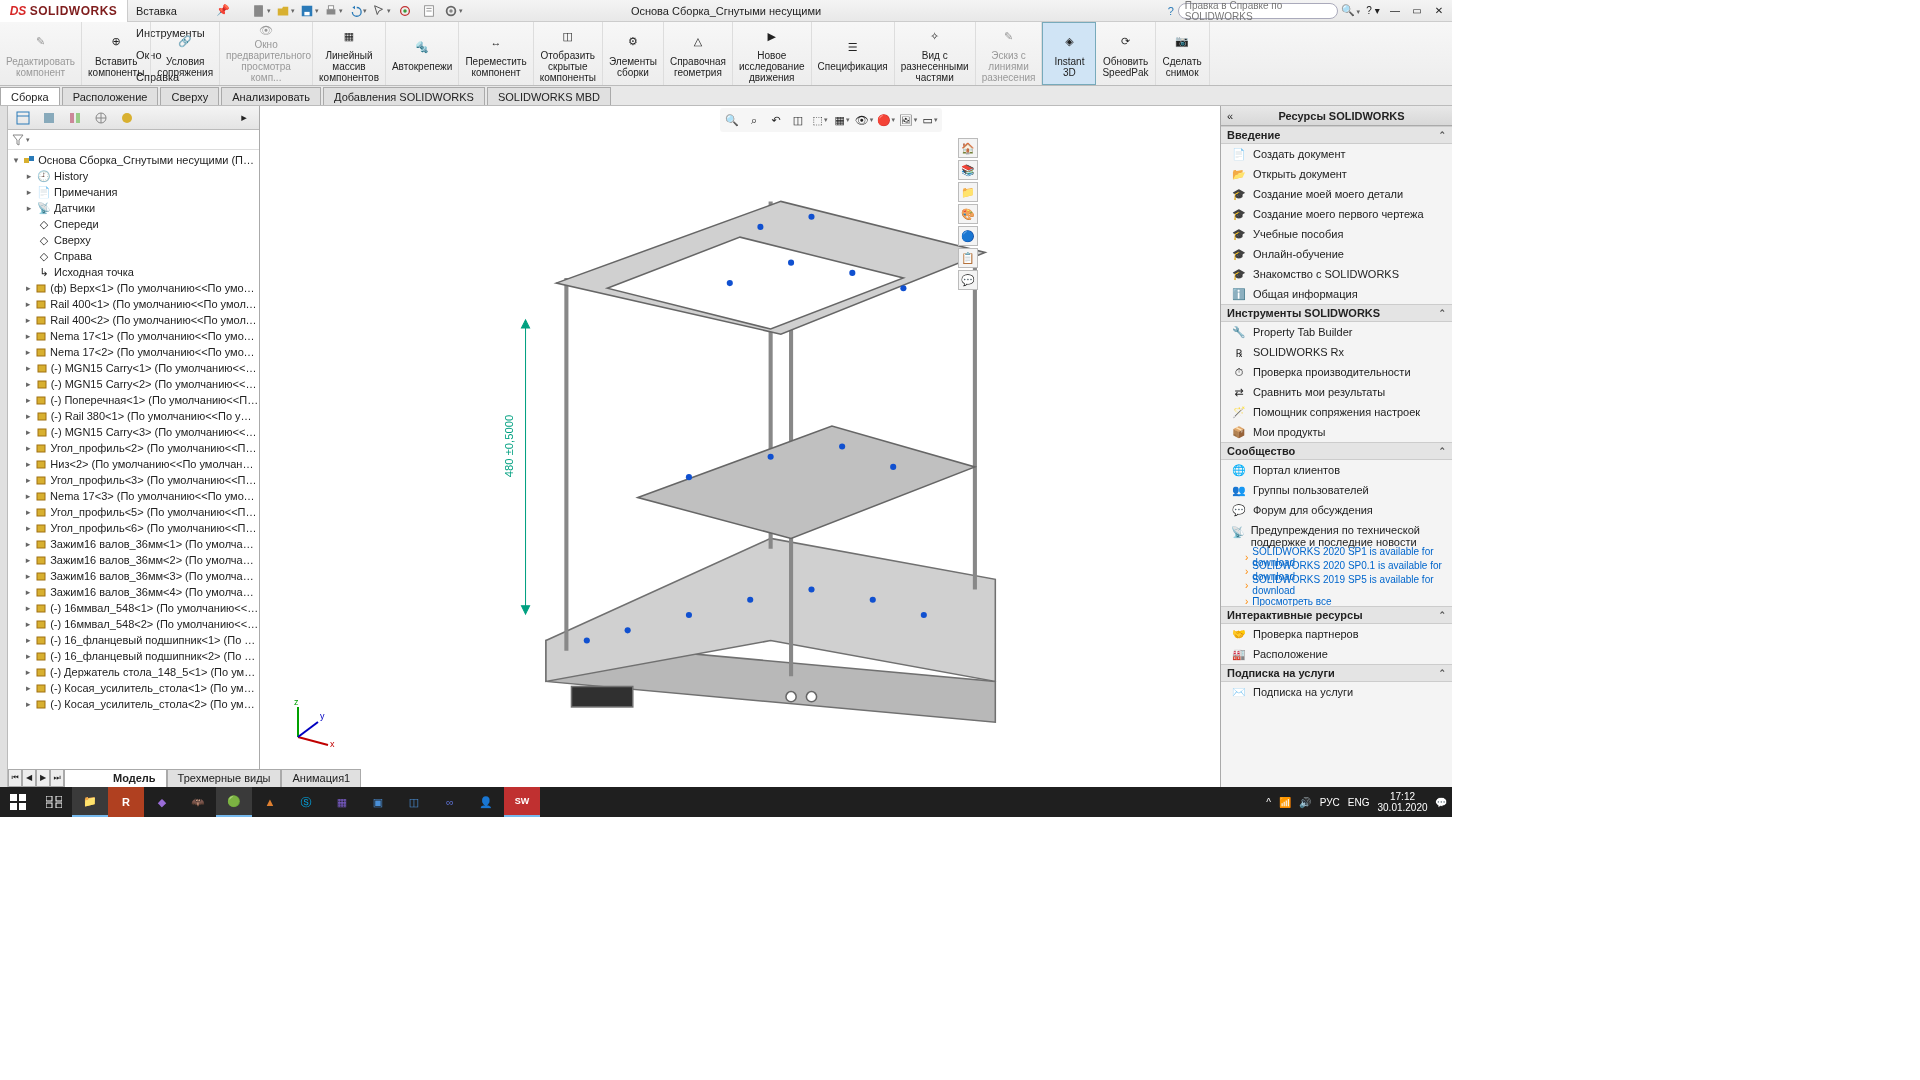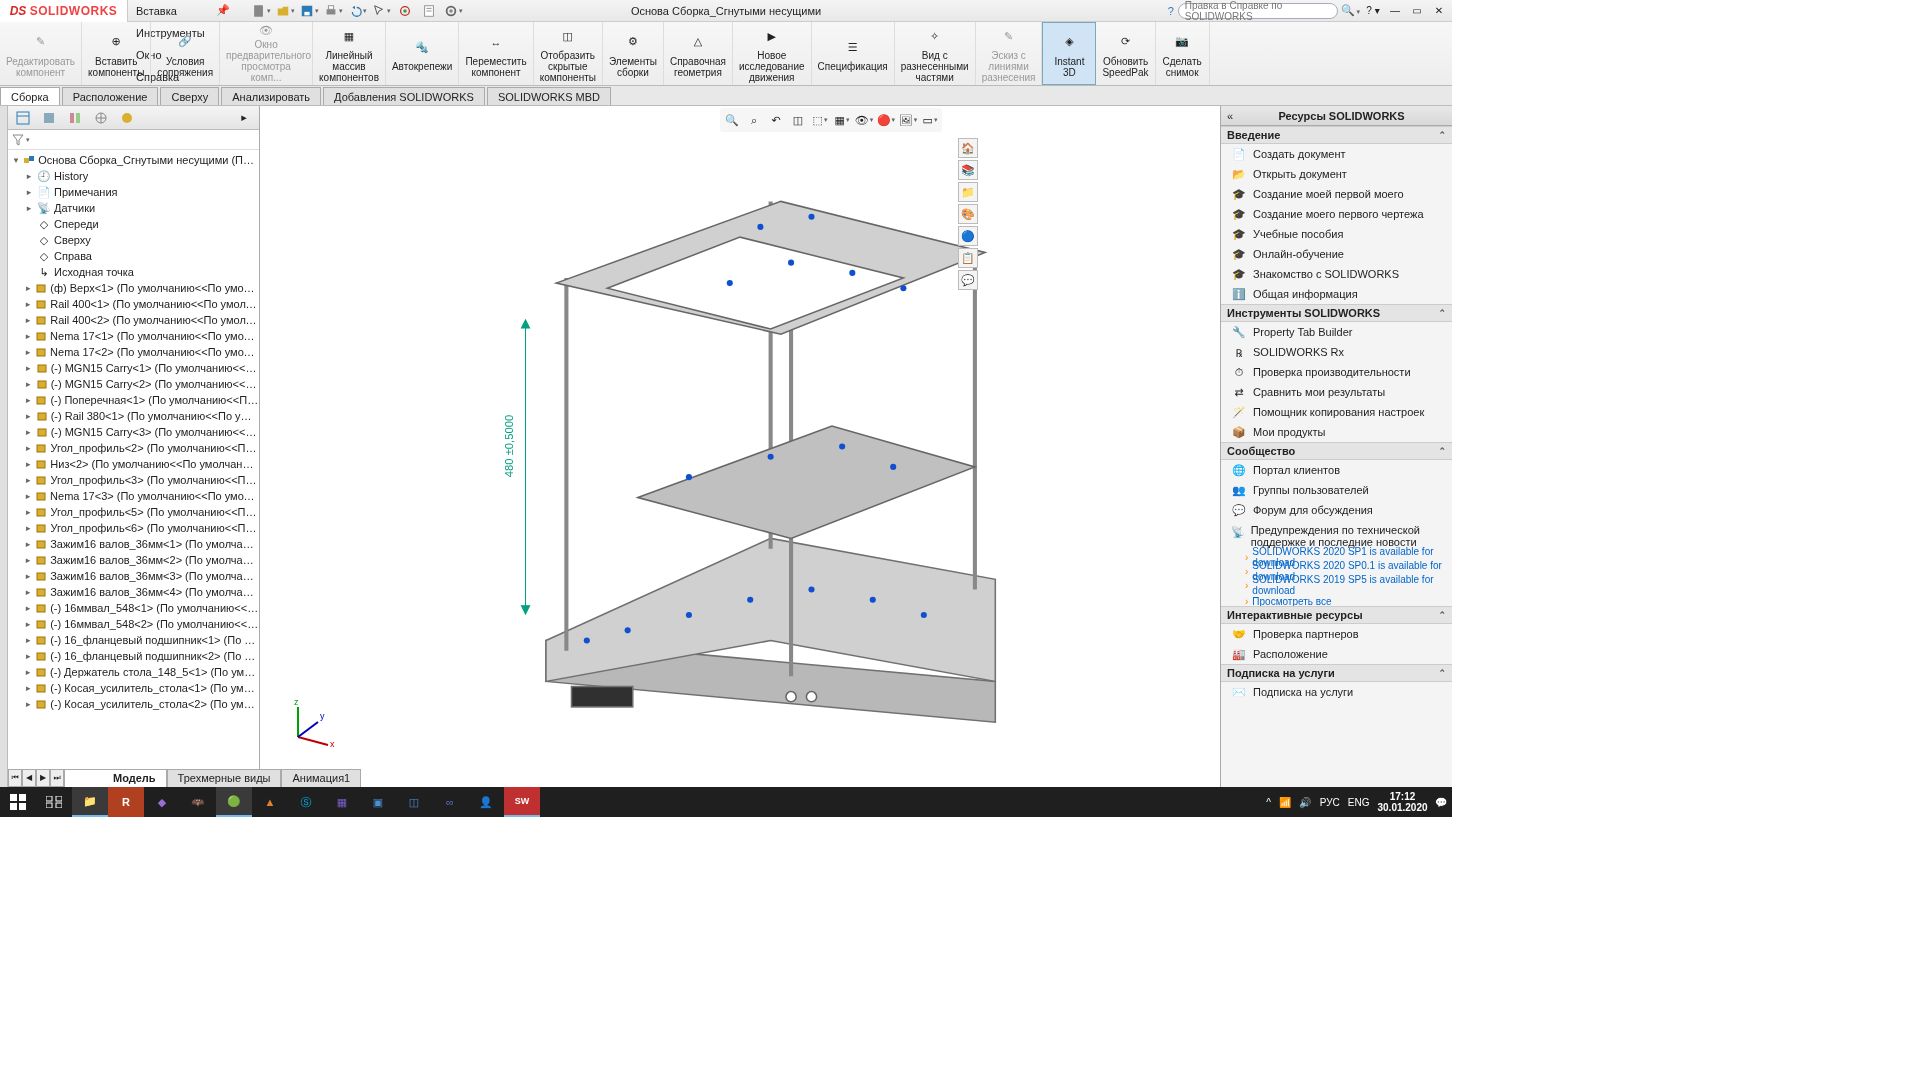--- a/index.html
+++ b/index.html
@@ -76,32 +76,32 @@
 
 
 #statusbar { position:absolute; bottom:14px; left:0; right:0; height:16px; background:linear-gradient(#f0f0f0,#e0e0e0); border-top:1px solid #aaa; display:flex; align-items:center; font-size:10px; padding:0 6px; color:#444;}
 #statusbar .sp { flex:1; }
 
 
 #win-tb { position:absolute; bottom:0; left:0; right:0; height:30px; background:#1f1f1f; display:flex; align-items:center; }
 .wt-btn { width:36px; height:30px; display:flex; align-items:center; justify-content:center; cursor:default; }
 .wt-btn.active { background:#3a3a3a; border-bottom:2px solid #76b9ed; }
 #wt-right { margin-left:auto; display:flex; align-items:center; color:#fff; font-size:10px; gap:8px; padding-right:4px; }
-#wt-clock { text-align:center; line-height:11px;font-weight:bold; }
+#wt-clock { text-align:center; line-height:11px; }
 
 
 .c-blue{fill:#2a7ab8;} .c-gray{fill:#888;} .c-green{fill:#3a9a3a;} .c-yel{fill:#d8b030;}
 </style>
 </head>
 <body>
 
 <div id="titlebar">
   <div id="logo">
     <span style="color:#d72828;font-style:italic;font-weight:bold;">DS&nbsp;</span>
-    <span style="color:#ef4444;font-weight:bold;letter-spacing:.5px">SOLIDWORKS</span>
+    <span style="color:#7f1d1d;font-weight:bold;letter-spacing:.5px">SOLIDWORKS</span>
   </div>
   <div id="menus" style="display:flex;flex-direction:column;">
       <div class="menu-item u">Файл</div>
       <div class="menu-item">Правка</div>
       <div class="menu-item">Вид</div>
       <div class="menu-item">Вставка</div>
       <div class="menu-item">Инструменты</div>
       <div class="menu-item">Окно</div>
       <div class="menu-item">Справка</div>
     </div>
@@ -693,21 +693,21 @@
         <div class="tp-item">
           <span class="ti-ico">📄</span>
           <span>Создать документ</span>
         </div>
         <div class="tp-item">
           <span class="ti-ico">📂</span>
           <span>Открыть документ</span>
         </div>
         <div class="tp-item">
           <span class="ti-ico">🎓</span>
-          <span>Создание моей первой моего</span>
+          <span>Создание моей моего детали</span>
         </div>
         <div class="tp-item">
           <span class="ti-ico">🎓</span>
           <span>Создание моего первого чертежа</span>
         </div>
         <div class="tp-item">
           <span class="ti-ico">🎓</span>
           <span>Учебные пособия</span>
         </div>
         <div class="tp-item">
@@ -737,21 +737,21 @@
         <div class="tp-item">
           <span class="ti-ico">⏱</span>
           <span>Проверка производительности</span>
         </div>
         <div class="tp-item">
           <span class="ti-ico">⇄</span>
           <span>Сравнить мои результаты</span>
         </div>
         <div class="tp-item">
           <span class="ti-ico">🪄</span>
-          <span>Помощник копирования настроек</span>
+          <span>Помощник сопряжения настроек</span>
         </div>
         <div class="tp-item">
           <span class="ti-ico">📦</span>
           <span>Мои продукты</span>
         </div>
         <div class="tp-section-h">
           <span>Сообщество</span>
           <span class="chev">⌃</span>
         </div>
         <div class="tp-item">

